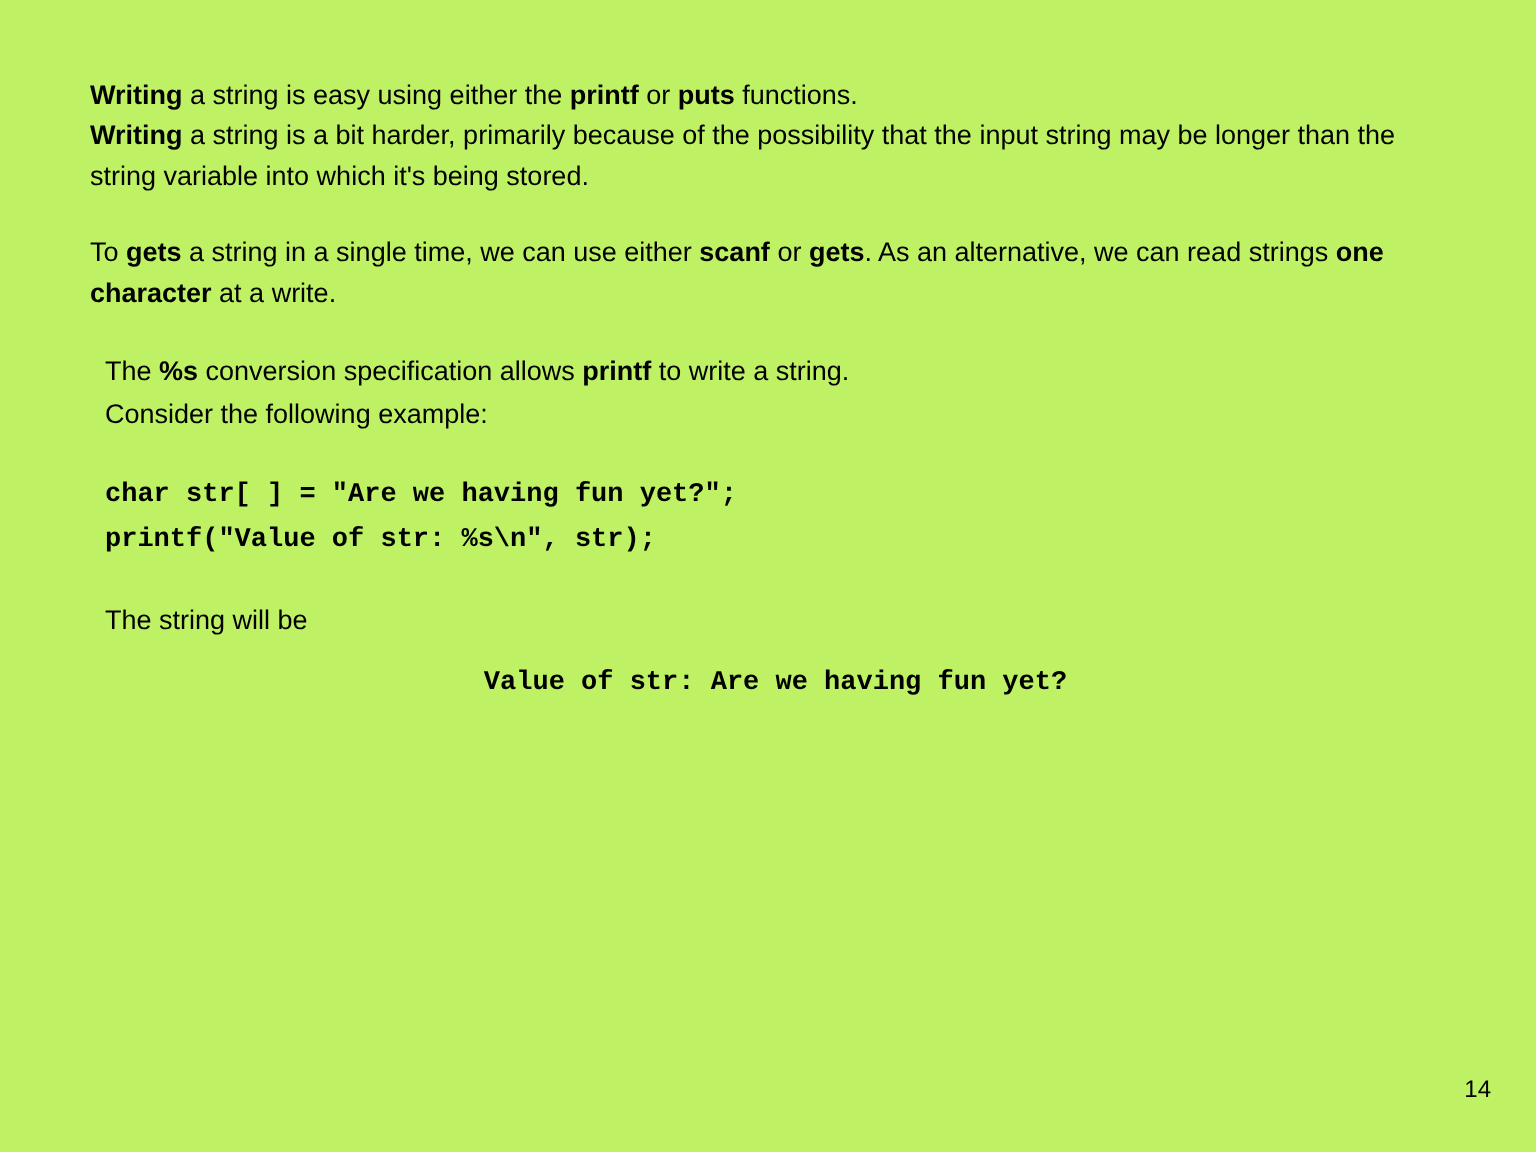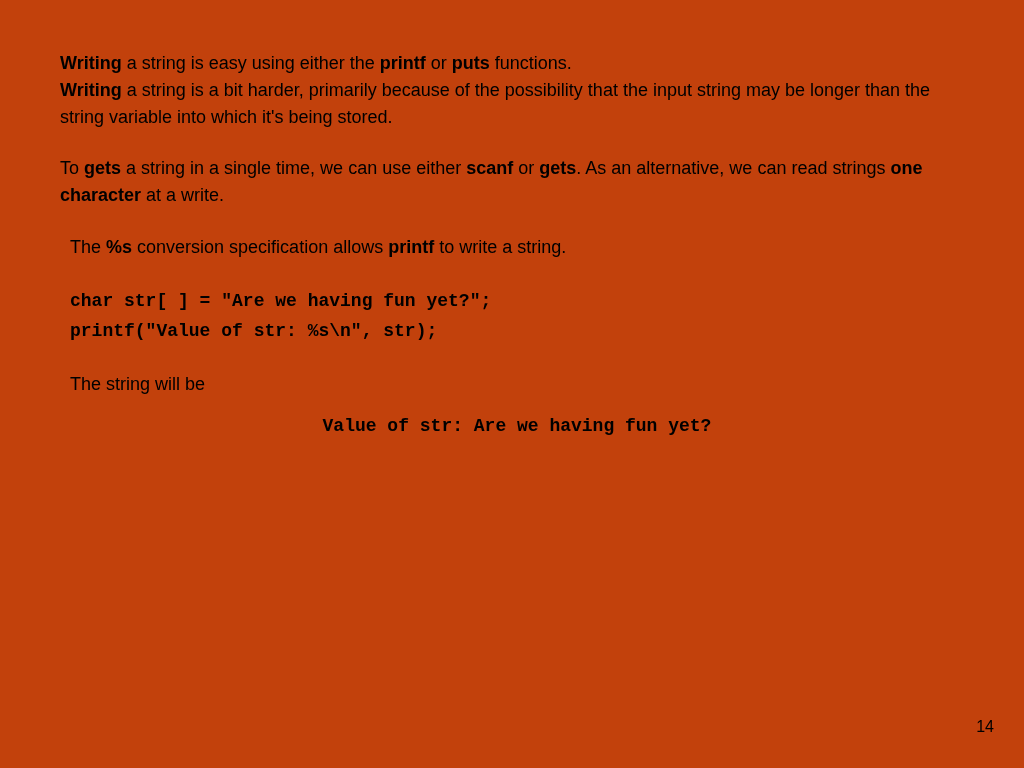--- a/index.html
+++ b/index.html
@@ -15,21 +15,21 @@
       color: #000000;
       width: 1024px;
       height: 768px;
       overflow: hidden;
       position: relative;
     }
 
     .slide-container {
       width: 1024px;
       height: 768px;
-      background: #c2410c;
+      background: #bef264;
       padding: 50px 60px 40px 60px;
       position: relative;
     }
 
     .content-area {
       max-width: 920px;
     }
 
     .paragraph {
       margin-bottom: 24px;
@@ -87,20 +87,21 @@
       <span><b>Writing</b></span><span> a string is easy using either the </span><span><b>printf</b></span><span> or </span><span><b>puts</b></span><span> functions.</span><br>
       <span><b>Writing</b></span><span> a string is a bit harder, primarily because of the possibility that the input string may be longer than the string variable into which it's being stored.</span>
     </div>
 
     <div class="paragraph">
       <span>To </span><span><b>gets</b></span><span> a string in a single time, we can use either </span><span><b>scanf</b></span><span> or </span><span><b>gets</b></span><span>. As an alternative, we can read strings </span><span><b>one character</b></span><span> at a write.</span>
     </div>
 
     <div class="indented-block">
       <span>The </span><span><b>%s</b></span><span> conversion specification allows </span><span><b>printf</b></span><span> to write a string.</span><br>
+      <span>Consider the following example:</span>
     </div>
 
     <div class="code-block">
       <div>char str[ ] = "Are we having fun yet?";</div>
       <div>printf("Value of str: %s\n", str);</div>
     </div>
 
     <div class="output-label">The string will be</div>
 
     <div class="output-value">Value of str: Are we having fun yet?</div>

